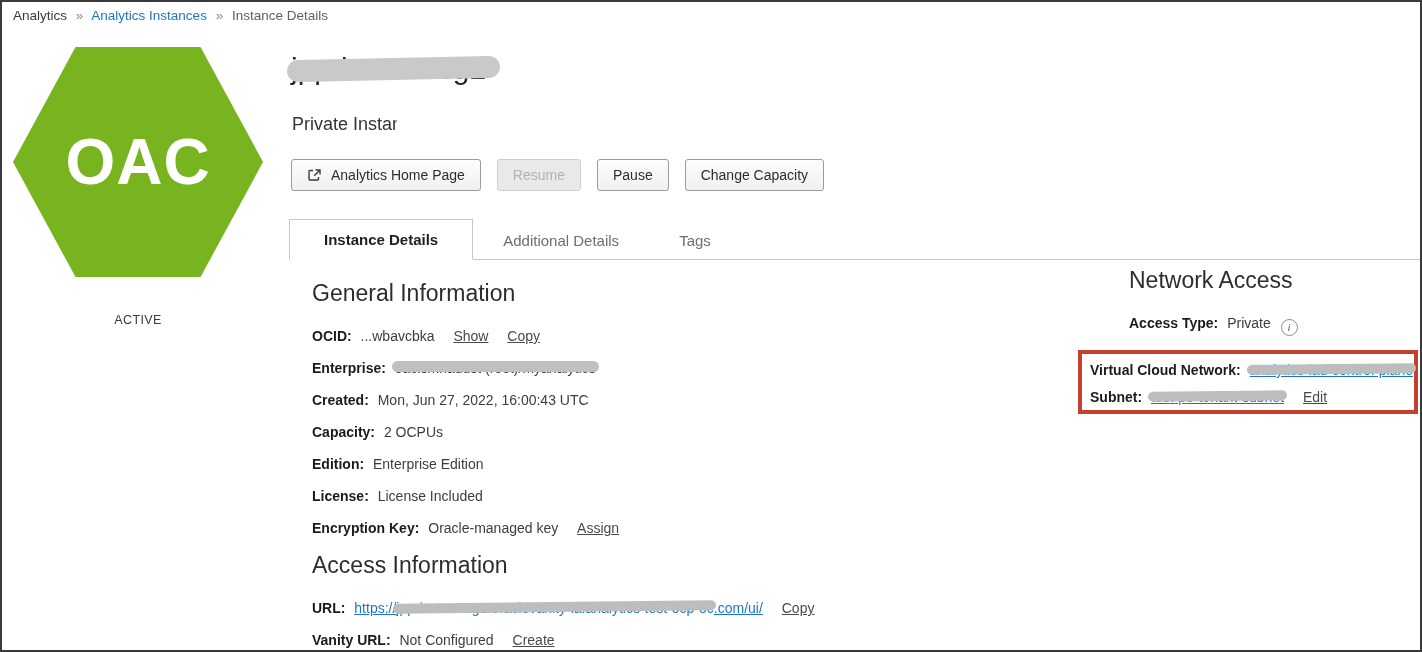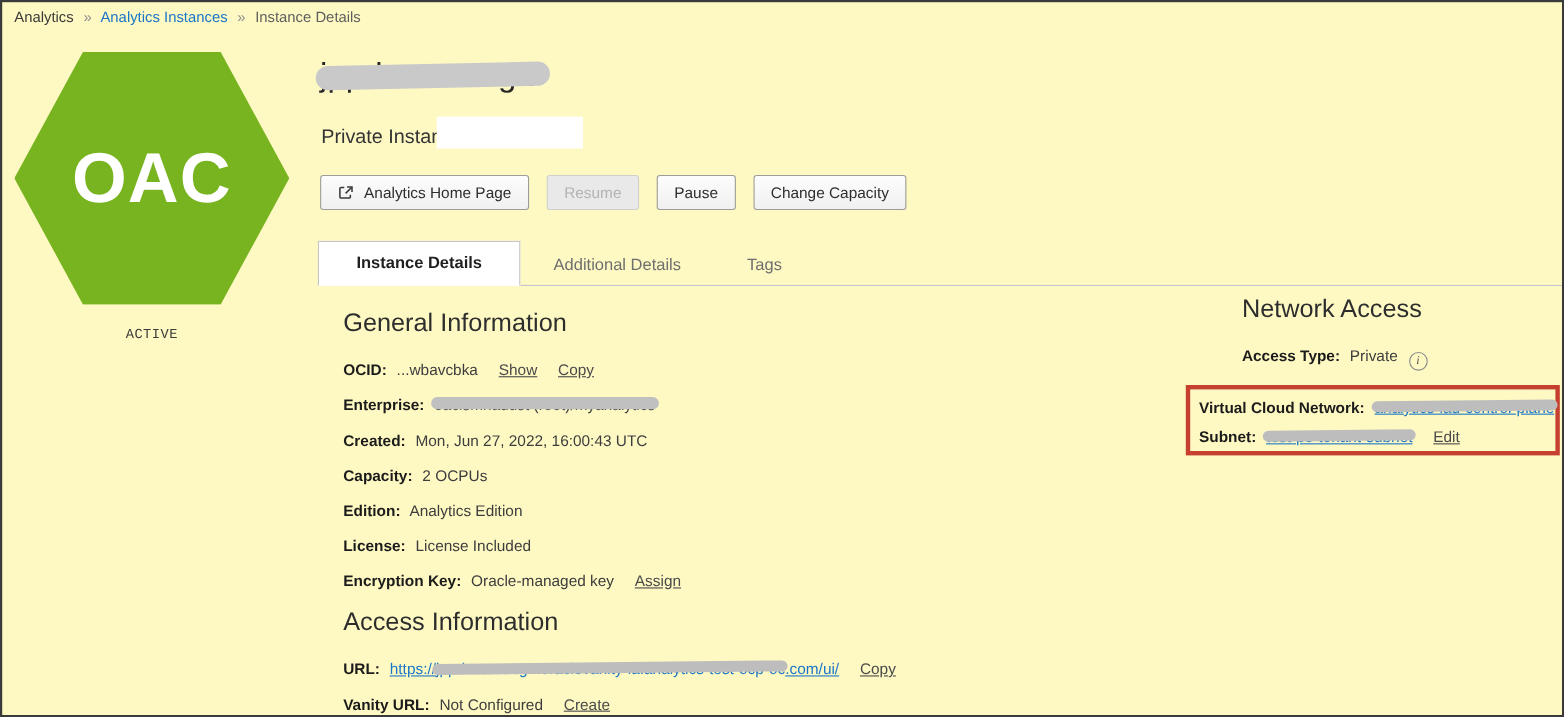--- a/index.html
+++ b/index.html
@@ -1,36 +1,36 @@
 <!DOCTYPE html>
 <html><head>
 <meta charset="utf-8">
 <style>
   * { margin:0; padding:0; box-sizing:border-box; }
   html,body { background:#888; font-family:"Liberation Sans","DejaVu Sans",sans-serif; }
   .frame {
-    position:relative; width:1422px; height:652px; background:#fef9c3;
+    position:relative; width:1422px; height:652px; background:#ffffff;
     border:2px solid #3a3a3a; overflow:hidden; margin:0 auto;
   }
 
   
   .breadcrumb { position:absolute; top:6px; left:11px; font-size:13.5px; color:#3a3a3a; }
   .breadcrumb .sep { color:#8d8d8d; margin:0 5px; }
   .breadcrumb .bc-link { color:#1b76c8; text-decoration:none; cursor:pointer; }
   .breadcrumb .bc-current { color:#5f5f5f; }
 
   
   .badge-col { position:absolute; top:45px; left:11px; width:250px; text-align:center; }
   .hexagon {
     width:250px; height:230px; background:#77b41f;
     clip-path:polygon(25% 0%, 75% 0%, 100% 50%, 75% 100%, 25% 100%, 0% 50%);
     display:flex; align-items:center; justify-content:center;
   }
   .hexagon .oac-text { color:#fff; font-size:64px; font-weight:700; letter-spacing:1px; }
-  .status-label { margin-top:20px; font-size:12.5px; color:#3c3c3c; letter-spacing:0.4px;font-family:Liberation Mono, monospace; }
+  .status-label { margin-top:36px; font-size:12.5px; color:#3c3c3c; letter-spacing:0.4px; }
 
   
   .page-title { position:absolute; top:50px; left:289px; font-size:30px; font-weight:400; color:#262626; white-space:nowrap; }
   .redact-title { position:relative; display:inline-block; }
   .redact-title::after {
     content:""; position:absolute; left:-4px; right:-14px; top:17%; bottom:19%;
     background:#c9c9c9; border-radius:12px; transform:rotate(-1.2deg);
   }
   .subtitle { position:absolute; top:112px; left:290px; font-size:18px; color:#333; }
   .white-redact-box { position:absolute; top:104px; left:395px; width:133px; height:29px; background:#fff; }
@@ -167,21 +167,21 @@
       <span>Mon, Jun 27, 2022, 16:00:43 UTC</span>
     </div>
 
     <div class="field">
       <span class="flabel">Capacity:</span>
       <span>2 OCPUs</span>
     </div>
 
     <div class="field">
       <span class="flabel">Edition:</span>
-      <span>Analytics Edition</span>
+      <span>Enterprise Edition</span>
     </div>
 
     <div class="field">
       <span class="flabel">License:</span>
       <span>License Included</span>
     </div>
 
     <div class="field">
       <span class="flabel">Encryption Key:</span>
       <span>Oracle-managed key</span>

